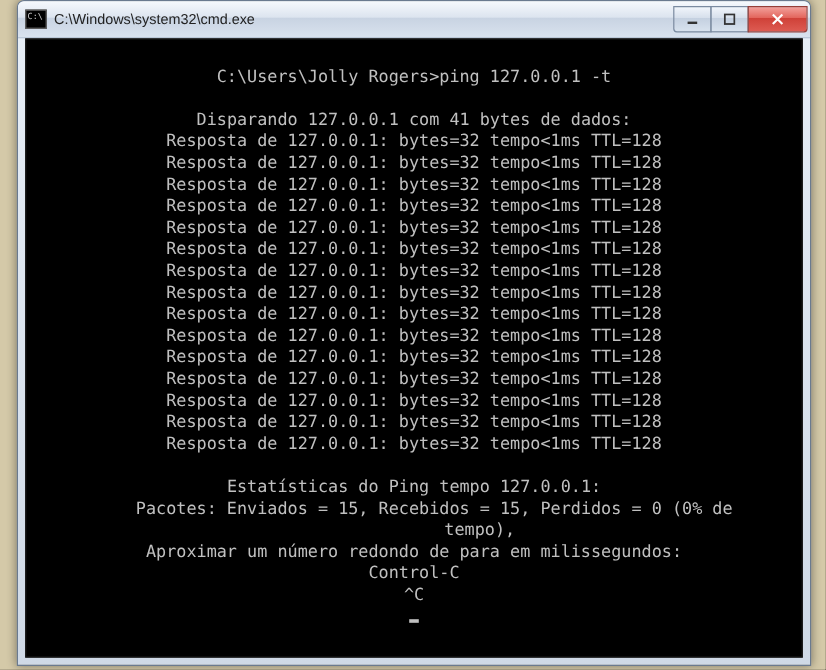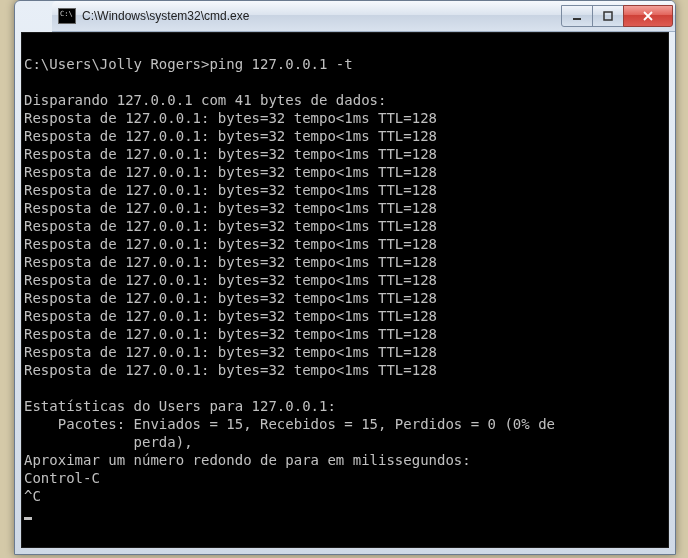--- a/index.html
+++ b/index.html
@@ -25,21 +25,20 @@
     flex-direction: column;
   }
   .titlebar {
     height: 30px;
     display: flex;
     align-items: center;
     padding: 0 2px 0 6px;
     background: linear-gradient(to bottom, #f6f9fd 0%, #dce4ef 45%, #c8d3e2 46%, #d9e2ee 100%);
     border-bottom: 1px solid #9fb0c5;
     border-radius: 5px 5px 0 0;
-    margin-left: 37px;
   }
   .cmd-icon {
     width: 16px;
     height: 14px;
     background: #000;
     border: 1px solid #666;
     margin-right: 6px;
     position: relative;
     display: inline-block;
   }
@@ -88,21 +87,21 @@
     background: #000;
     border: 1px solid #1a1a1a;
     color: #c0c0c0;
     font-family: Consolas, "Lucida Console", monospace;
     font-size: 14px;
     line-height: 18px;
     padding: 4px 2px 0 2px;
     overflow: hidden;
     position: relative;
   }
-  .line { white-space: pre-wrap; }
+  .line { white-space: pre-wrap; text-align: center; }
   .blank { height: 18px; }
   .cursor {
     display: inline-block;
     width: 8px;
     height: 3px;
     background: #c0c0c0;
     vertical-align: baseline;
     margin-bottom: -1px;
     margin-left: 0px;
   }
@@ -148,22 +147,22 @@
         <div class="line">Resposta de 127.0.0.1: bytes=32 tempo&lt;1ms TTL=128</div>
         <div class="line">Resposta de 127.0.0.1: bytes=32 tempo&lt;1ms TTL=128</div>
         <div class="line">Resposta de 127.0.0.1: bytes=32 tempo&lt;1ms TTL=128</div>
         <div class="line">Resposta de 127.0.0.1: bytes=32 tempo&lt;1ms TTL=128</div>
         <div class="line">Resposta de 127.0.0.1: bytes=32 tempo&lt;1ms TTL=128</div>
         <div class="line">Resposta de 127.0.0.1: bytes=32 tempo&lt;1ms TTL=128</div>
         <div class="line">Resposta de 127.0.0.1: bytes=32 tempo&lt;1ms TTL=128</div>
         <div class="line">Resposta de 127.0.0.1: bytes=32 tempo&lt;1ms TTL=128</div>
       </div>
     <div class="blank"></div>
-    <div class="line">Estatísticas do Users para 127.0.0.1:</div>
+    <div class="line">Estatísticas do Ping tempo 127.0.0.1:</div>
     <div class="line">    Pacotes: Enviados = 15, Recebidos = 15, Perdidos = 0 (0% de</div>
-    <div class="line">             perda),</div>
+    <div class="line">             tempo),</div>
     <div class="line">Aproximar um número redondo de para em milissegundos:</div>
     <div class="line">Control-C</div>
     <div class="line">^C</div>
     <div class="line"><span class="cursor"></span></div>
 
   </div>
 </div>
 
 </body></html>

